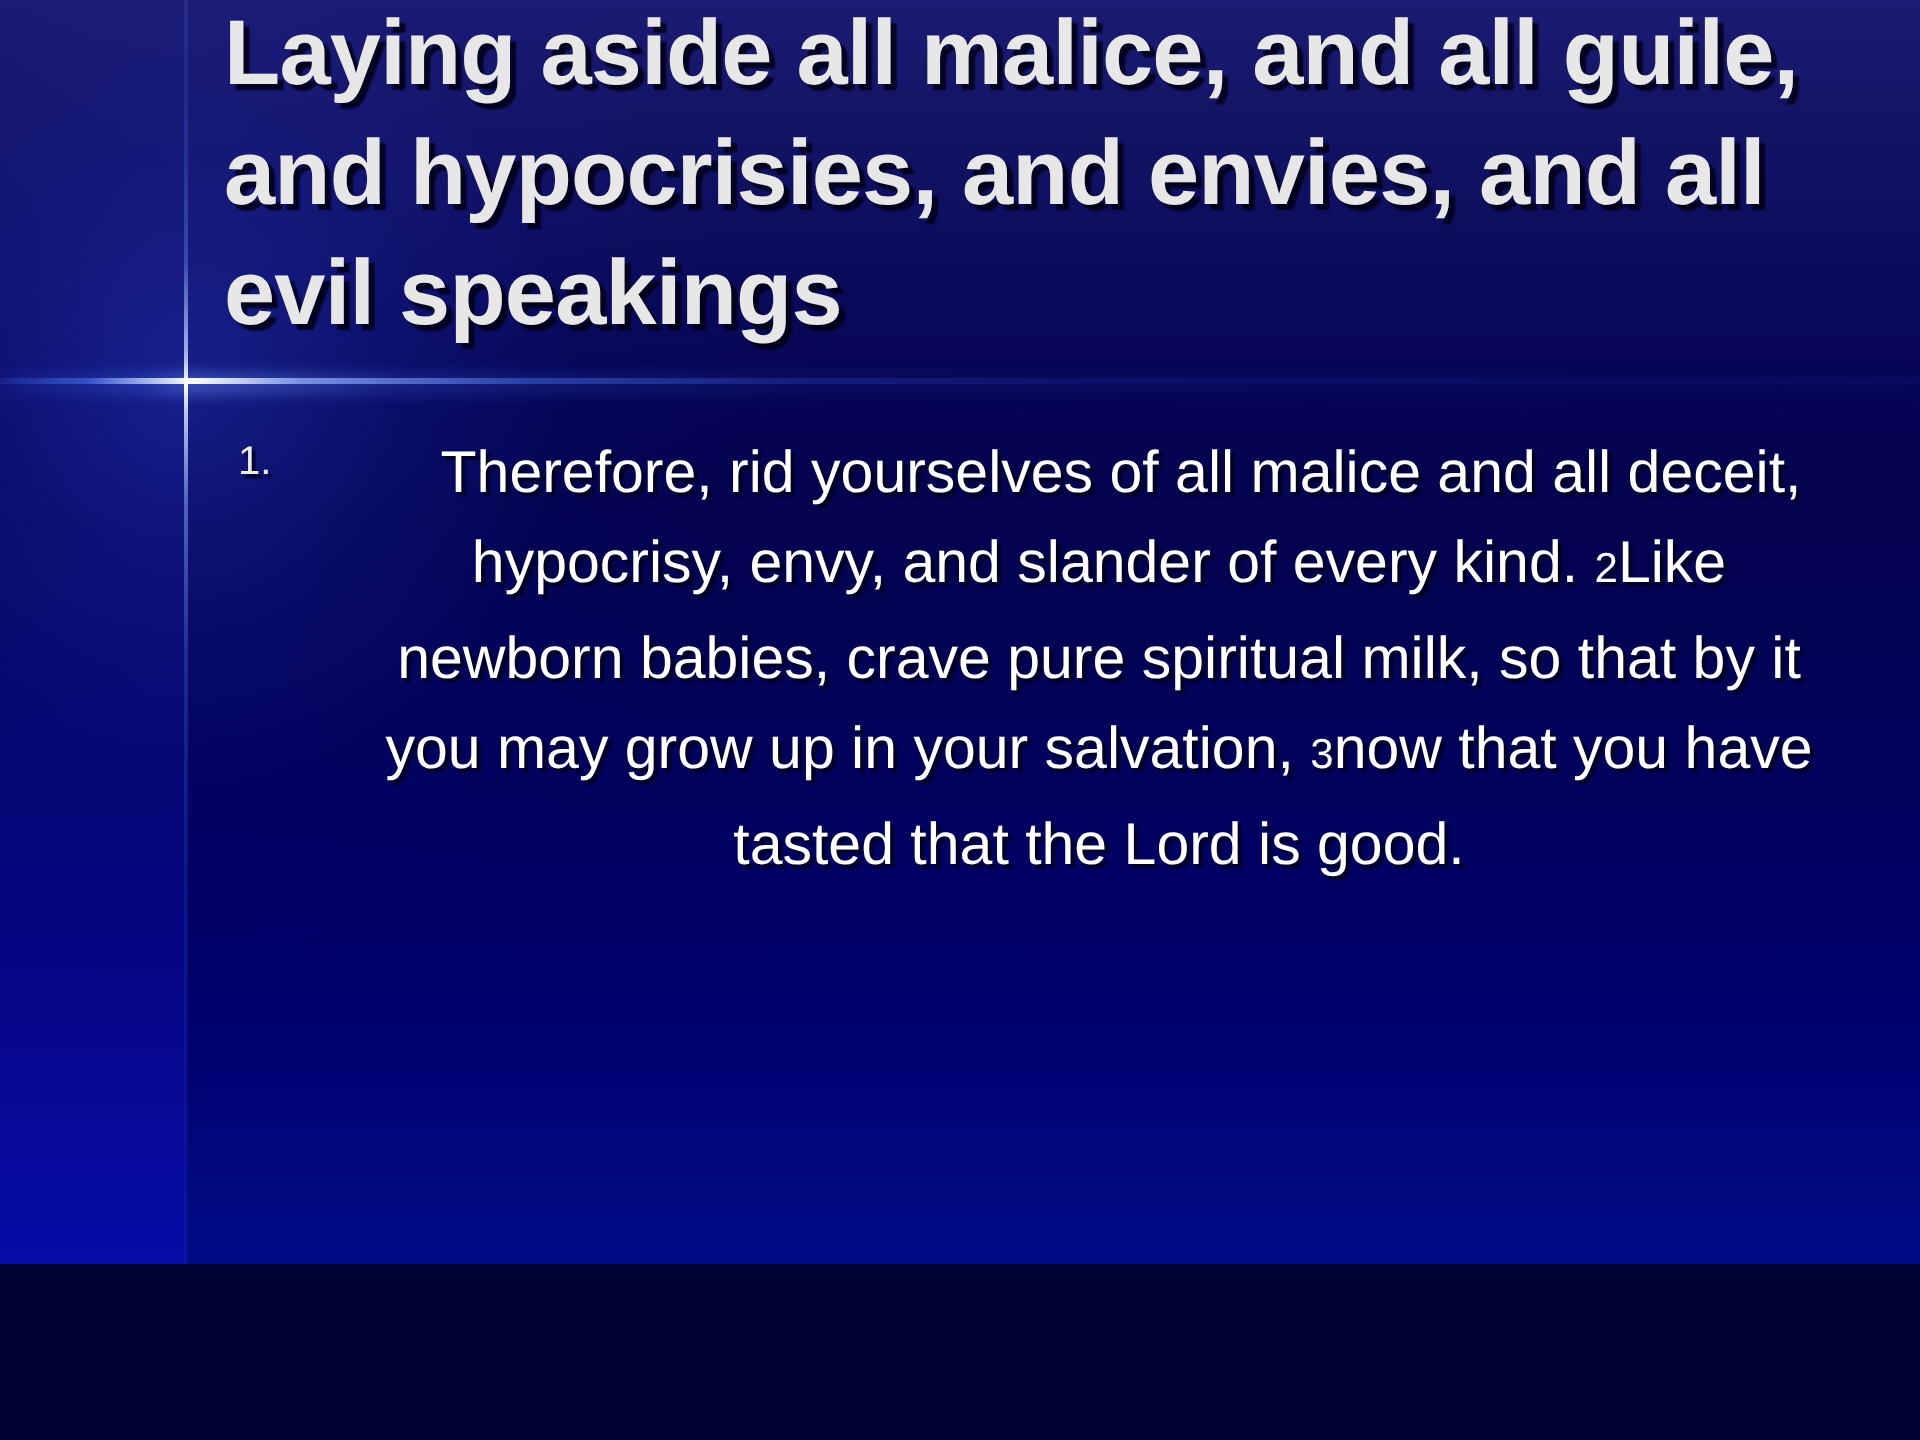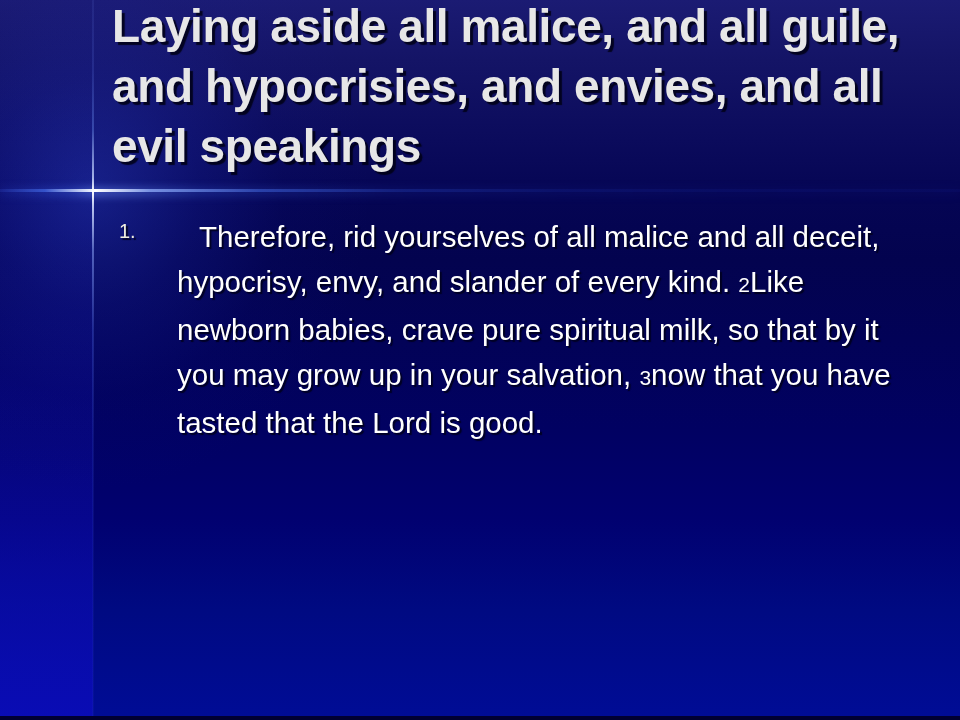--- a/index.html
+++ b/index.html
@@ -4,21 +4,21 @@
 <style>
   html, body {
     margin: 0;
     padding: 0;
     background: #000033;
   }
 
   #slide {
     position: relative;
     width: 960px;
-    height: 716px;
+    height: 632px;
     overflow: hidden;
     font-family: "Liberation Sans", sans-serif;
     
     background:
       linear-gradient(to bottom,
         #1b1b73 0px,
         #141466 60px,
         #0b0b5c 140px,
         #050553 200px,
         #03034f 260px,
@@ -161,21 +161,21 @@
     text-shadow: 2px 2px 1px rgba(0,0,20,0.8);
   }
 
   .item-text {
     display: block;
     margin-left: 65px;
     font-size: 29.5px;
     line-height: 45px;
     color: #ffffff;
     text-shadow: 2px 2px 1px rgba(0,0,25,0.85);
-    text-align: left;
+    text-align: center;
     text-indent: 22px;
   }
 
   .verse-num {
     font-size: 21px;
     vertical-align: baseline;
   }
 </style>
 </head>
 <body>

